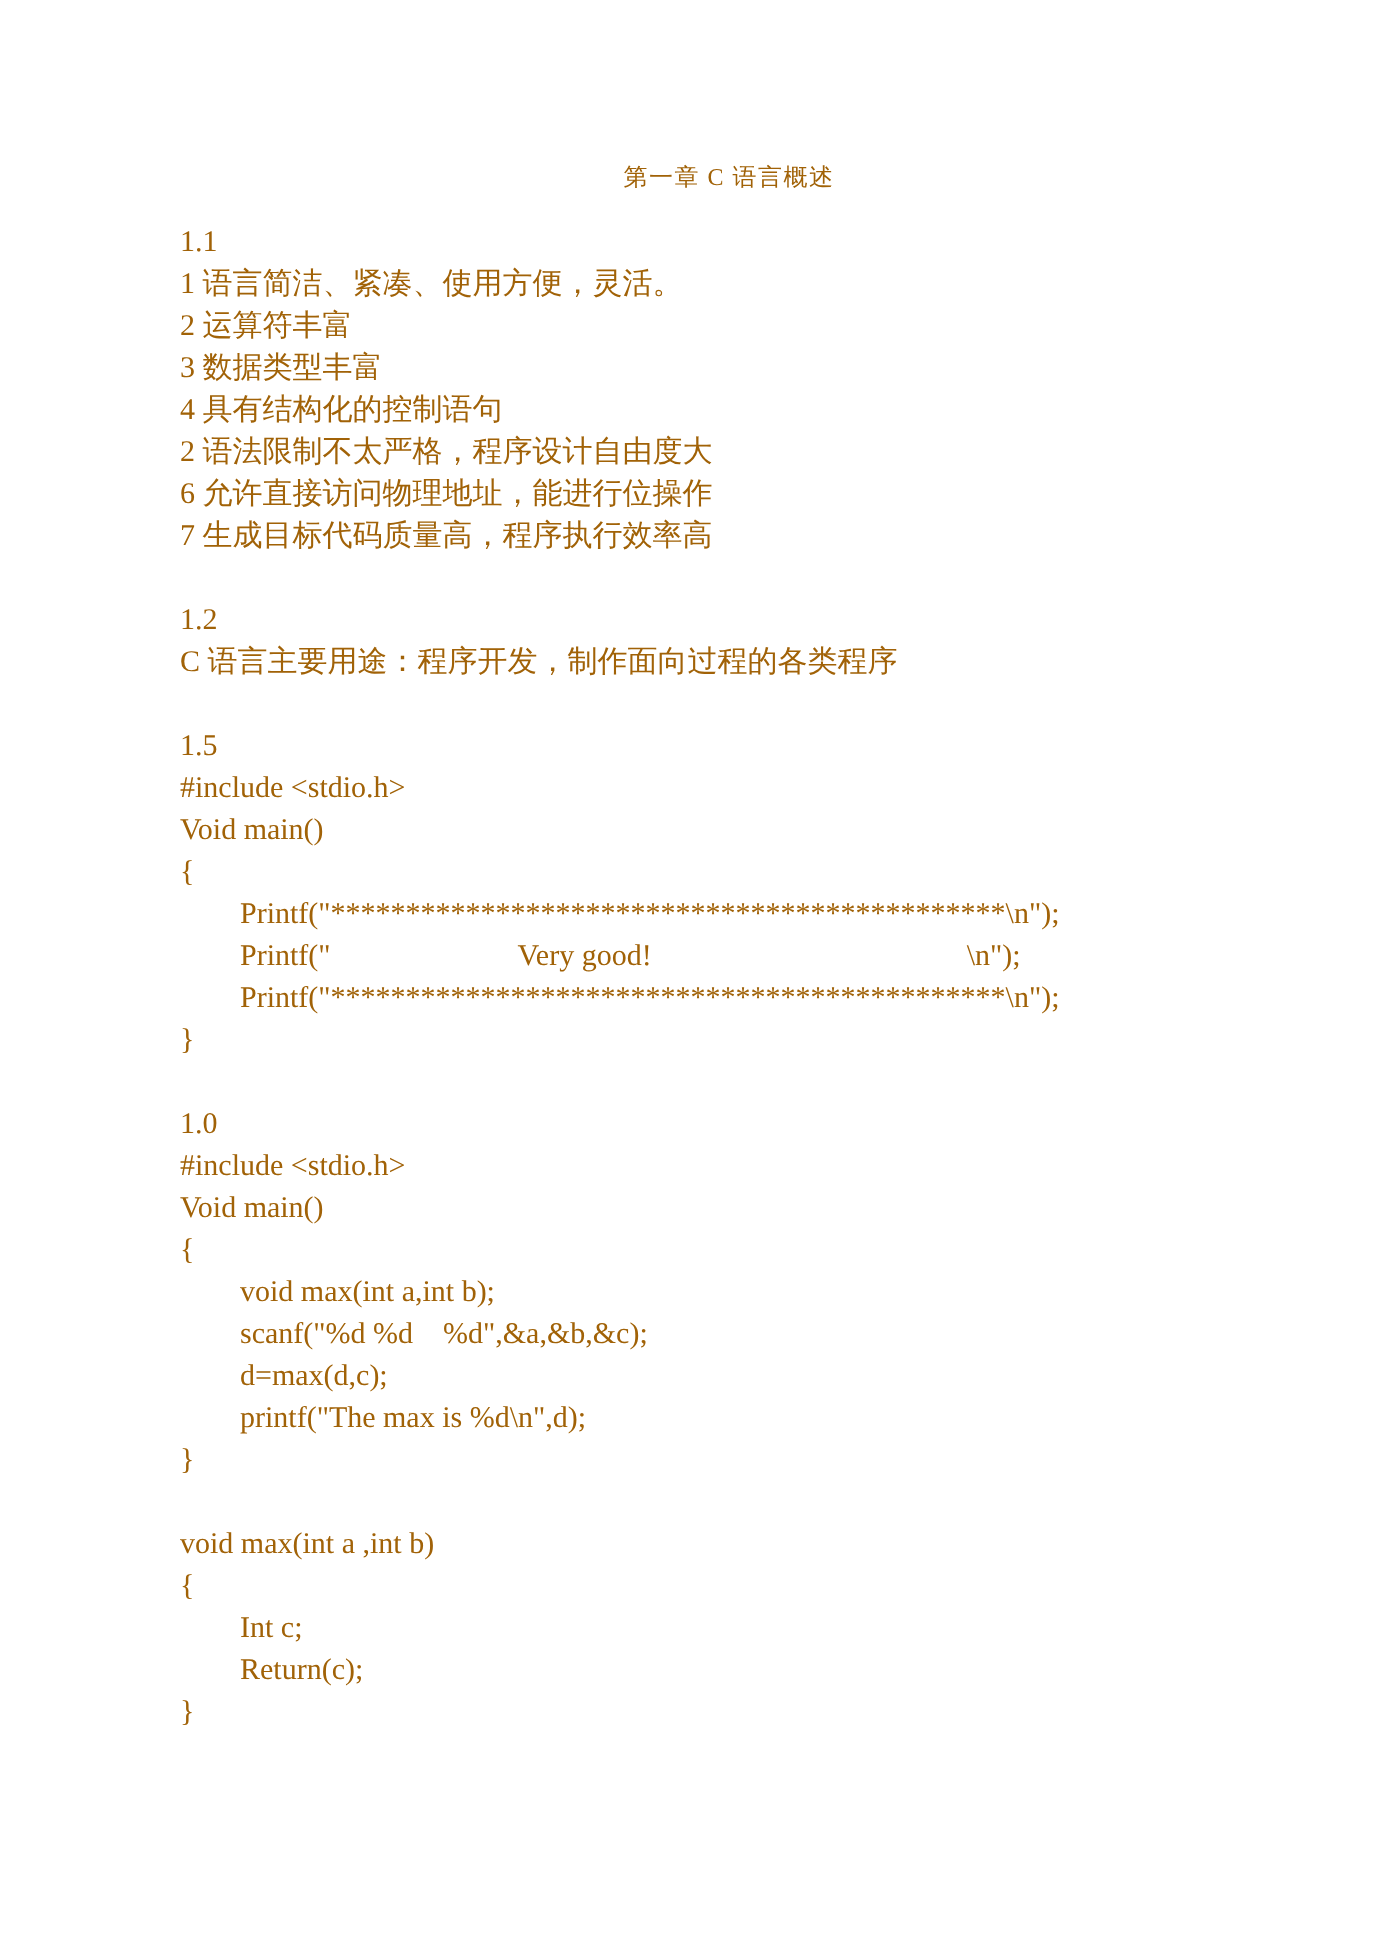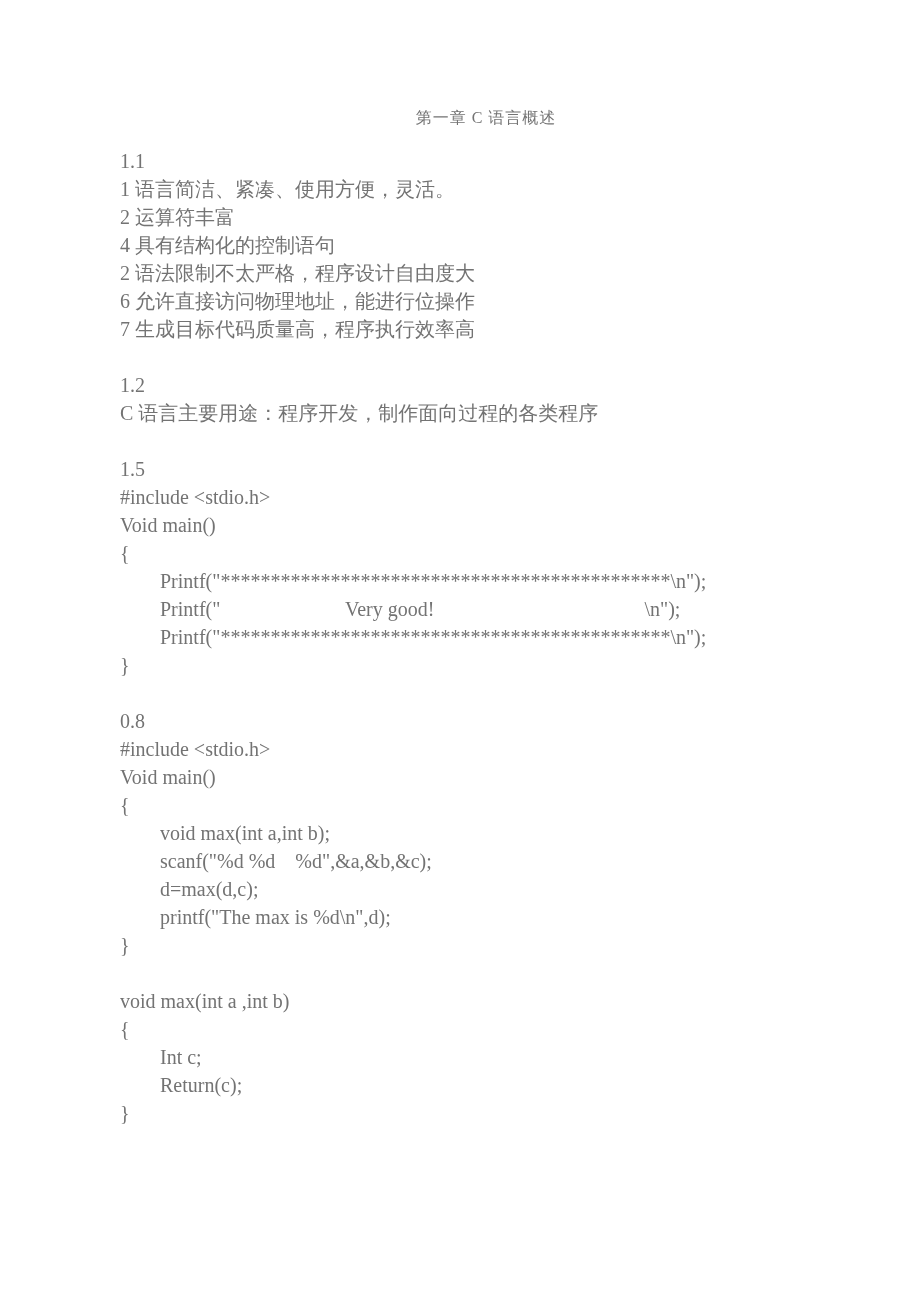--- a/index.html
+++ b/index.html
@@ -6,21 +6,21 @@
     margin: 0;
     padding: 0;
     background: #ffffff;
   }
   .page {
     width: 920px;
     height: 1302px;
     background: #ffffff;
     position: relative;
     font-family: "Times New Roman", "SimSun", serif;
-    color: #737373;
+    color: #a16207;
     box-sizing: border-box;
     padding: 108px 68px 0 120px;
   }
   .title {
     text-align: center;
     font-size: 16px;
     margin-bottom: 18px;
     letter-spacing: 1px;
   }
   .body {
@@ -42,20 +42,21 @@
 
 <div class="page">
 
   <div class="title">第一章 C 语言概述</div>
 
   <div class="body">
 
     <div class="line">1.1</div>
     <div class="line">1 语言简洁、紧凑、使用方便，灵活。</div>
     <div class="line">2 运算符丰富</div>
+    <div class="line">3 数据类型丰富</div>
     <div class="line">4 具有结构化的控制语句</div>
     <div class="line">2 语法限制不太严格，程序设计自由度大</div>
     <div class="line">6 允许直接访问物理地址，能进行位操作</div>
     <div class="line">7 生成目标代码质量高，程序执行效率高</div>
 
     <div class="gap"></div>
 
     <div class="line">1.2</div>
     <div class="line">C 语言主要用途：程序开发，制作面向过程的各类程序</div>
 
@@ -65,21 +66,21 @@
     <div class="line">#include &lt;stdio.h&gt;</div>
     <div class="line">Void main()</div>
     <div class="line">{</div>
     <div class="line indent1">Printf("*********************************************\n");</div>
     <div class="line indent1">Printf("                         Very good!                                          \n");</div>
     <div class="line indent1">Printf("*********************************************\n");</div>
     <div class="line">}</div>
 
     <div class="gap"></div>
 
-    <div class="line">0.8</div>
+    <div class="line">1.0</div>
     <div class="line">#include &lt;stdio.h&gt;</div>
     <div class="line">Void main()</div>
     <div class="line">{</div>
     <div class="line indent1">void max(int a,int b);</div>
     <div class="line indent1">scanf("%d %d    %d",&amp;a,&amp;b,&amp;c);</div>
     <div class="line indent1">d=max(d,c);</div>
     <div class="line indent1">printf("The max is %d\n",d);</div>
     <div class="line">}</div>
 
     <div class="gap"></div>

